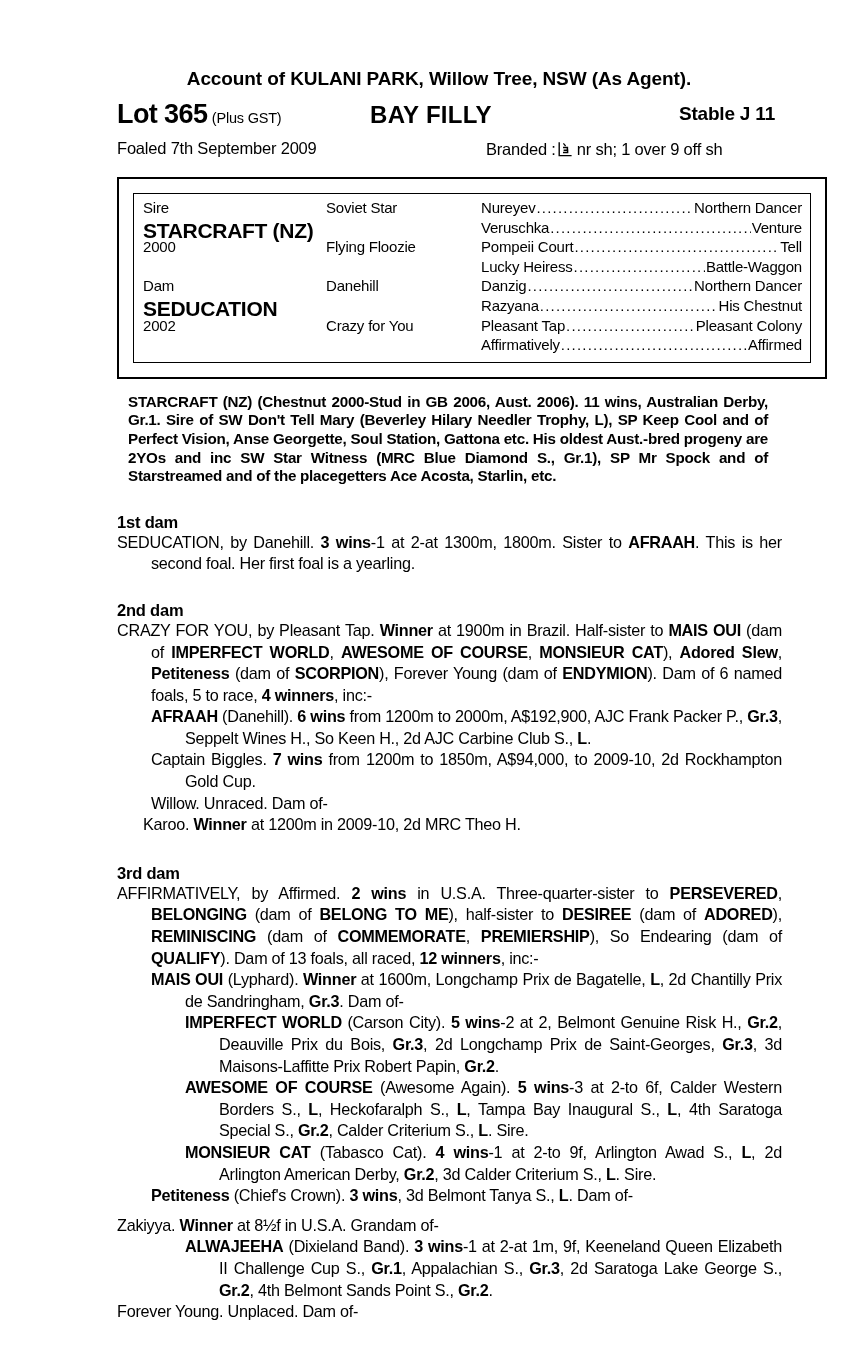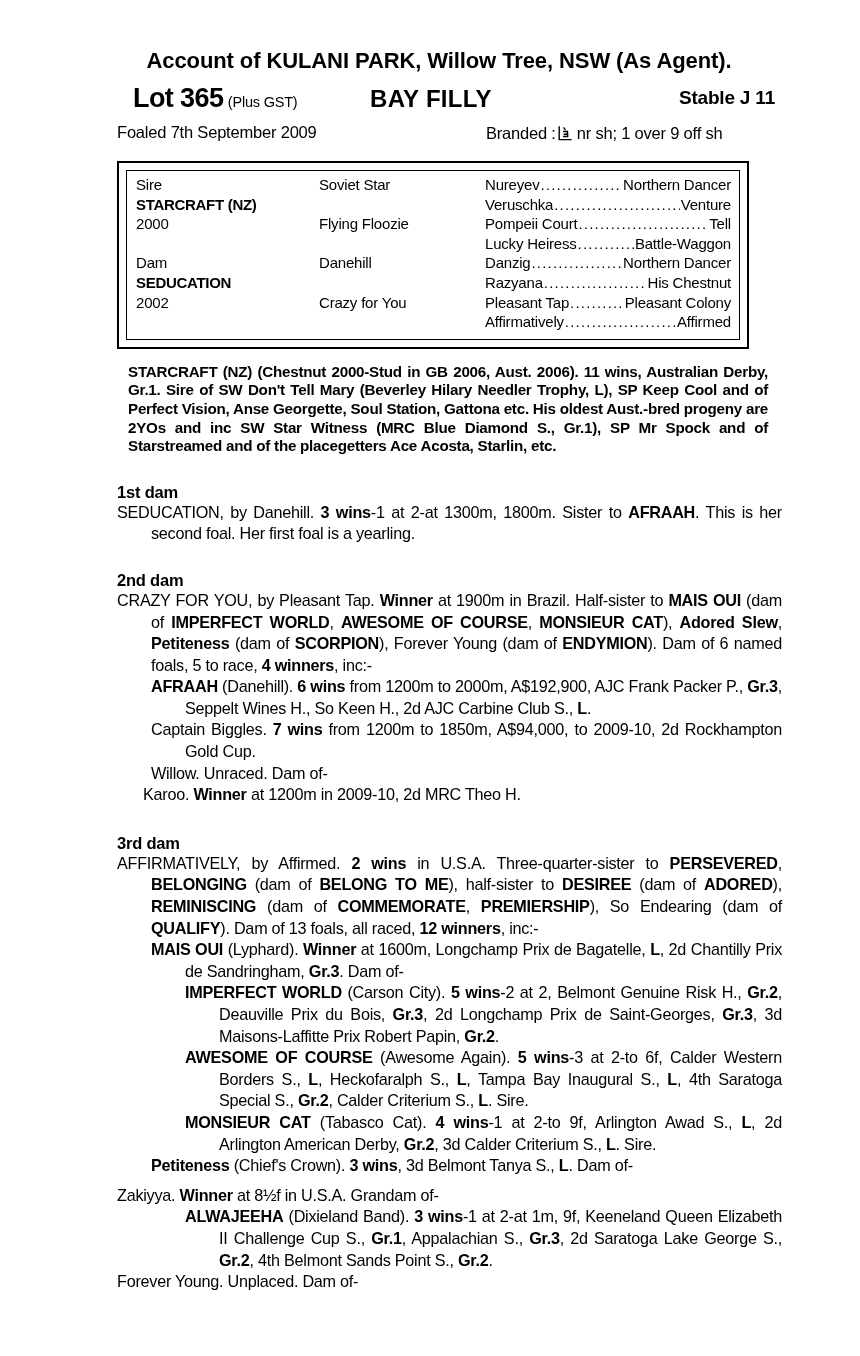--- a/index.html
+++ b/index.html
@@ -21,35 +21,35 @@
     width: 860px;
     height: 1356px;
     box-sizing: border-box;
     padding: 0;
   }
 
   
   .account-line {
     text-align: center;
     font-weight: bold;
-    font-size: 22px;
+    font-size: 19px;
     letter-spacing: -0.1px;
-    padding-top: 48px;
+    padding-top: 68px;
     padding-left: 18px;
   }
   .lot-row {
     position: relative;
     height: 34px;
     margin-top: 9px;
     padding-left: 117px;
     padding-right: 85px;
   }
   .lot-left {
     position: absolute;
-    left: 133px;
+    left: 117px;
     top: 0;
     white-space: nowrap;
     text-align: right;
   }
   .lot-number {
     font-size: 27px;
     font-weight: bold;
     letter-spacing: -0.6px;
   }
   .lot-gst {
@@ -100,60 +100,60 @@
     height: 16px;
     position: relative;
     top: 2px;
     margin: 0 4px 0 2px;
   }
 
   
   .ped-table {
     position: relative;
     margin: 12px 0 0 117px;
-    width: 632px;
+    width: 710px;
     box-sizing: border-box;
     border: 2.5px solid #000;
-    padding: 7px;
+    padding: 14px;
   }
   .ped-inner {
     border: 1px solid #000;
     padding: 5px 0 6px 0;
     box-sizing: border-box;
   }
   .ped-row {
     position: relative;
     height: 19.6px;
   }
   .col-a {
     position: absolute;
     left: 9px;
     top: 0;
     width: 180px;
     font-size: 15px;
     letter-spacing: -0.2px;
     white-space: nowrap;
   }
   .col-a.big {
-    font-size: 15px;
+    font-size: 21px;
     font-weight: bold;
     letter-spacing: -0.3px;
   }
   .col-b {
     position: absolute;
     left: 192px;
     top: 0;
     width: 160px;
     font-size: 15px;
     letter-spacing: -0.2px;
     white-space: nowrap;
   }
   .col-c {
     position: absolute;
-    left: 358px;
+    left: 347px;
     right: 8px;
     top: 0;
     font-size: 15px;
     letter-spacing: -0.2px;
     display: flex;
     align-items: baseline;
     white-space: nowrap;
   }
   .cname { flex: 0 0 auto; }
   .cdots {

